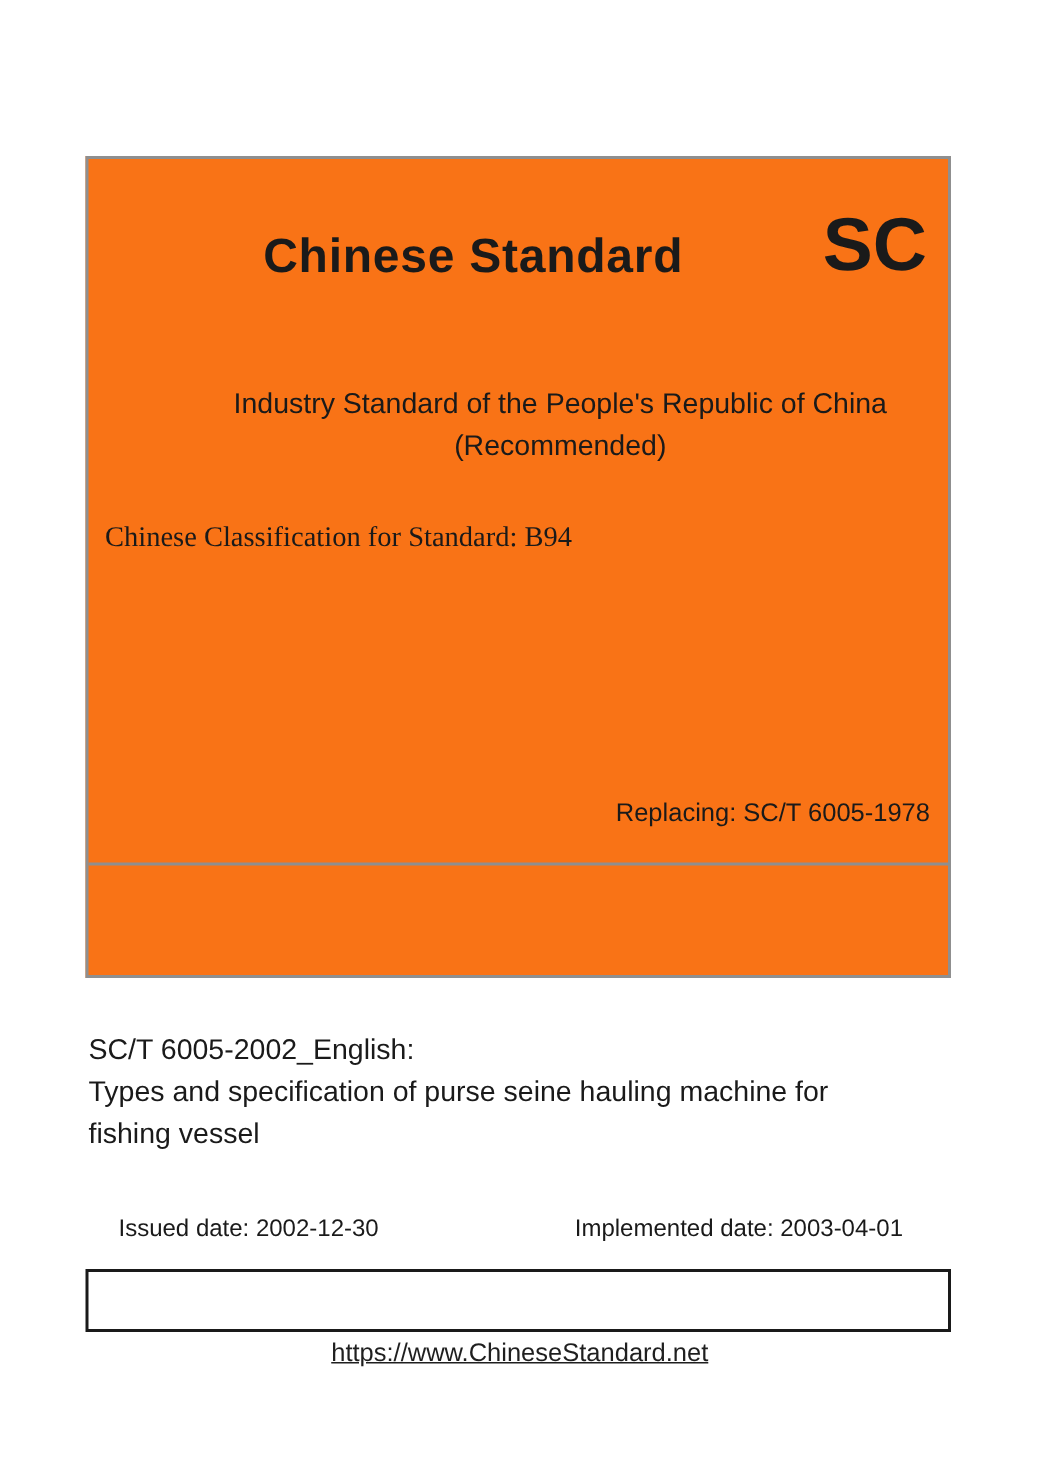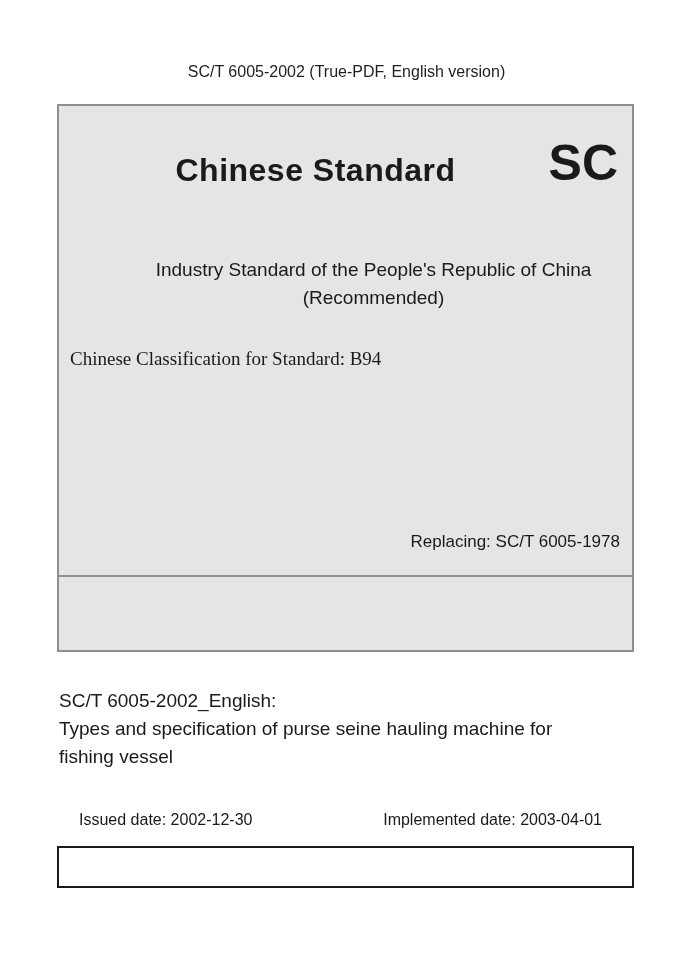--- a/index.html
+++ b/index.html
@@ -35,21 +35,21 @@
 
   
   .cover-box {
     position: absolute;
     left: 57px;
     top: 104px;
     width: 577px;
     height: 548px;
     border: 2px solid #8f8f8f;
     box-sizing: border-box;
-    background: #e5e5e5;
+    background: #f97316;
   }
 
   .brand-row {
     position: absolute;
     top: 46px;
     left: 0;
     width: 100%;
   }
   .brand-title {
     width: 100%;
@@ -162,21 +162,20 @@
     color: #1f1f1f;
     text-decoration: underline;
     cursor: pointer;
   }
 </style>
 </head>
 <body>
 
 <div class="page">
 
-  <div class="header-note">SC/T 6005-2002 (True-PDF, English version)</div>
 
   <div class="cover-box">
 
     <div class="brand-row">
       <div class="brand-title">Chinese Standard</div>
       <div class="sc-logo">SC</div>
     </div>
 
     <div class="standard-type">
       <div>Industry Standard of the People's Republic of China</div>
@@ -198,14 +197,17 @@
 
     <div class="dates-row">
       <span>Issued date: 2002-12-30</span>
       <span>Implemented date: 2003-04-01</span>
     </div>
 
   </div>
 
   <div class="barcode-box"></div>
 
+  <div class="footer">
+    <a href="#">https://www.ChineseStandard.net</a>
+  </div>
 
 </div>
 
 </body></html>

